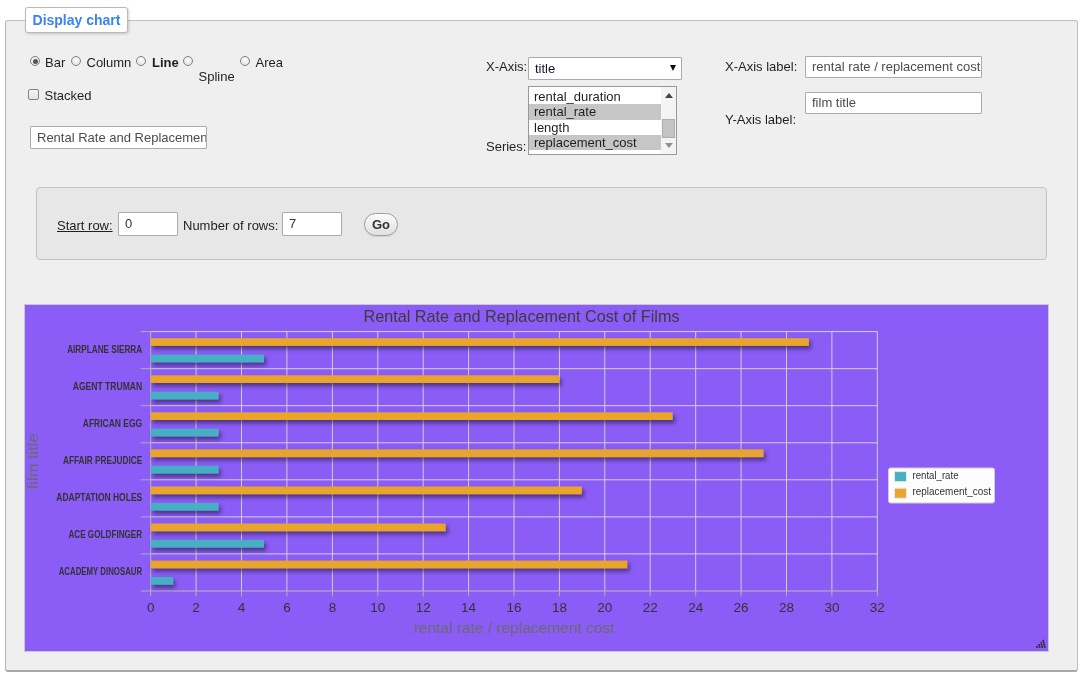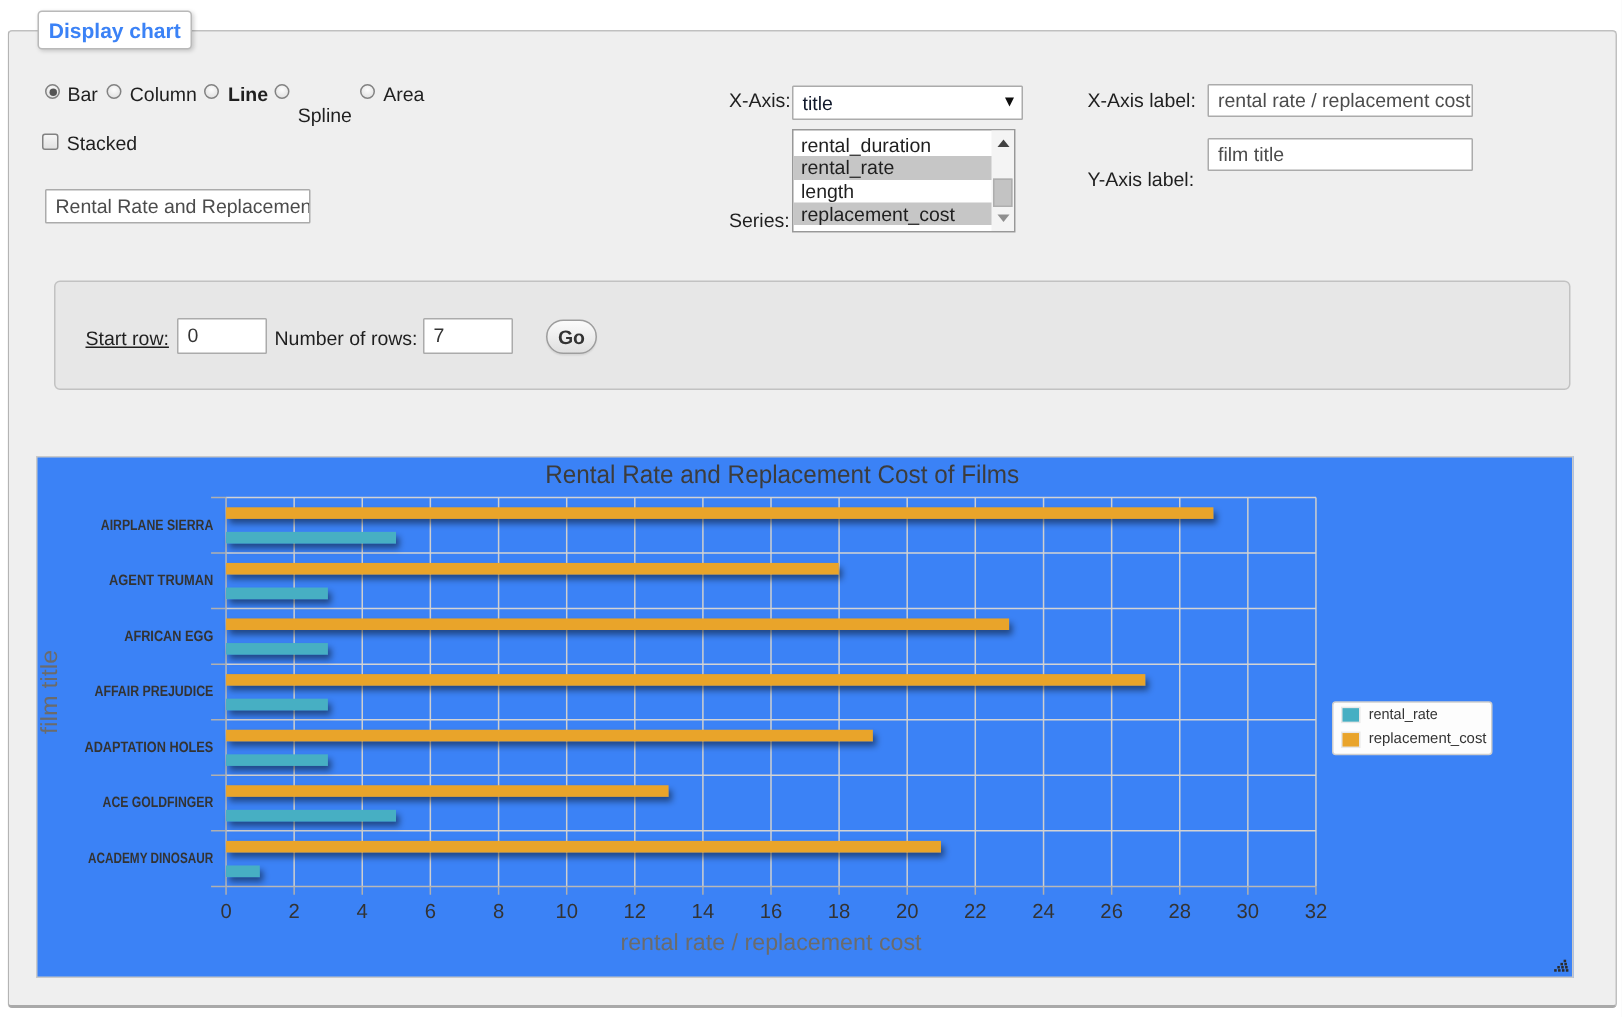--- a/index.html
+++ b/index.html
@@ -6,21 +6,21 @@
 body{font-family:"Liberation Sans",sans-serif;width:1081px;height:681px;position:relative;overflow:hidden;}
 .abs{position:absolute;}
 #fieldset{left:5px;top:20px;width:1071px;height:649px;background:#efefef;border:1px solid #c0c0c0;border-left-color:#b4b4b4;border-bottom:2px solid #a9a9a9;border-radius:3px;}
 #legendbox{left:25px;top:7px;width:101px;height:24px;background:#fff;border:1px solid #b9b9b9;border-radius:3px;box-shadow:1px 1px 3px rgba(0,0,0,0.18);font-weight:bold;font-size:14px;color:#3b82f6;line-height:24px;text-align:center;}
 .lbl{font-size:13px;color:#1f1f1f;}
 .radio{width:8px;height:8px;border:1px solid #828282;border-radius:50%;background:#f3f3f3;background:radial-gradient(circle at 50% 35%,#fdfdfd,#dcdcdc);}
 .radio.on::after{content:"";position:absolute;left:1.5px;top:1.5px;width:5px;height:5px;border-radius:50%;background:#555;}
 .checkbox{width:9px;height:9px;border:1px solid #828282;border-radius:2px;background:linear-gradient(#f6f6f6,#e2e2e2);}
 .tinput{background:#fff;border:1px solid #ababab;border-radius:1px;font-size:13px;color:#4c4c4c;line-height:20px;padding:0 0 0 6px;white-space:nowrap;overflow:hidden;}
 #panel{left:36px;top:187px;width:1009px;height:71px;background:#e7e7e7;border:1px solid #c2c2c2;border-radius:4px;}
-#chartbox{left:24px;top:304px;width:1023px;height:346px;background:#3b82f6;border:1px solid #c9c9c9;}
+#chartbox{left:24px;top:304px;width:1023px;height:346px;background:#8b5cf6;border:1px solid #c9c9c9;}
 .sel-item{height:15.2px;font-size:13px;color:#1f1f1f;padding-left:5px;line-height:15.2px;}
 .sel-on{background:#c6c6c6;}
 #gobtn{left:364px;top:213px;width:32px;height:21px;border:1px solid #9d9d9d;border-radius:12px;background:linear-gradient(#fbfbfb,#e0e0e0);font-size:13px;font-weight:bold;color:#333;text-align:center;line-height:21px;box-shadow:0 1px 1px rgba(0,0,0,0.08);}
 </style>
 </head>
 <body>
 <div class="abs" id="fieldset"></div>
 <div class="abs" id="legendbox">Display chart</div>
 
 <div class="abs radio on" style="left:30px;top:56px;"></div>

